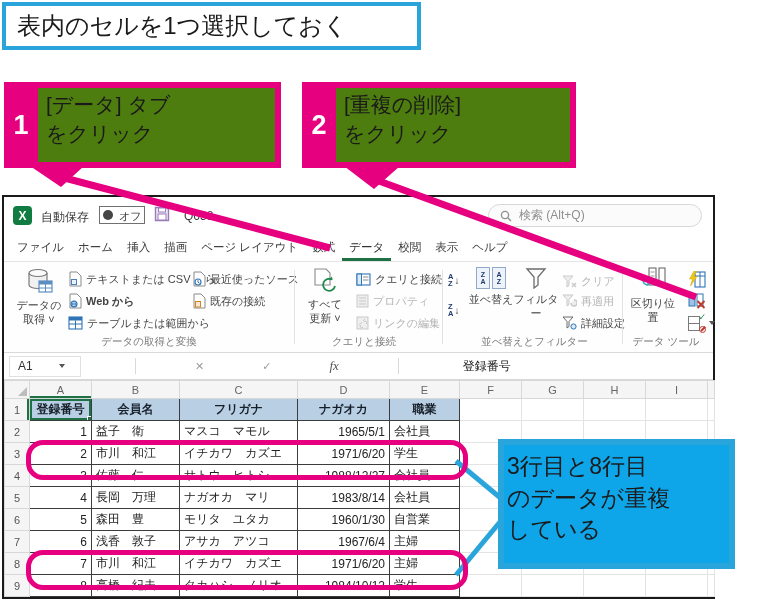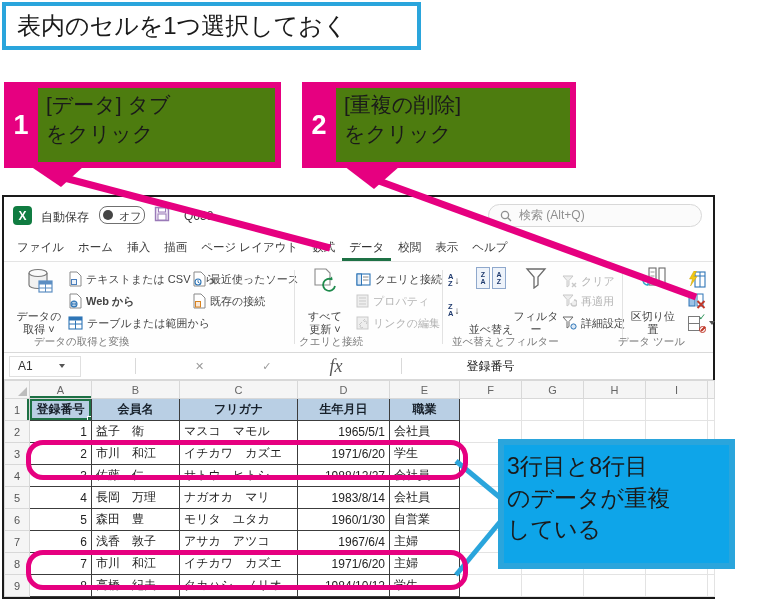--- a/index.html
+++ b/index.html
@@ -28,41 +28,41 @@
   
   .window{position:absolute;left:2px;top:195px;width:713px;height:404px;border:2px solid #1a1a1a;
     background:#fff;z-index:1;box-sizing:border-box;}
 
   
   .titlebar{position:relative;height:37px;background:#fff;}
   .logo{position:absolute;left:9px;top:9px;width:19px;height:19px;background:#107c41;border-radius:4px;
     color:#fff;font-weight:bold;font-size:12px;display:flex;align-items:center;justify-content:center;}
   .autosave{position:absolute;left:37px;top:12px;font-size:12px;color:#3b3b3b;}
   .toggle{position:absolute;left:95px;top:9px;width:46px;height:18px;border:1.5px solid #707070;
-    border-radius:8px;box-sizing:border-box;background:#fff;}
+    border-radius:0;box-sizing:border-box;background:#fff;}
   .toggle .dot{position:absolute;left:3px;top:2.5px;width:10px;height:10px;background:#454545;border-radius:50%;}
   .toggle .tlabel{position:absolute;left:19px;top:1.5px;font-size:11px;color:#3b3b3b;}
   .saveicon{position:absolute;left:150px;top:9px;}
   .filename{position:absolute;left:180px;top:12px;font-size:12px;color:#3b3b3b;}
   .search{position:absolute;left:484px;top:7px;width:214px;height:23px;border:1px solid #d8d8d8;border-radius:12px;
     background:#fbfbfb;display:flex;align-items:center;gap:7px;padding-left:11px;font-size:12px;color:#8f8f8f;box-sizing:border-box;}
 
   
   .menubar{height:28px;border-bottom:1px solid #e4e4e4;display:flex;align-items:stretch;
     padding-left:6px;font-size:11.5px;color:#3b3b3b;box-sizing:border-box;}
   .mtab{padding:0 7px;display:flex;align-items:center;}
   .mtab.active{box-shadow:inset 0 -3px 0 #1e7145;color:#2b2b2b;}
 
   
   .ribbon{position:relative;height:91px;background:#fefefe;border-bottom:1px solid #d9d9d9;
     font-size:11px;color:#444;box-sizing:border-box;}
   .rdiv{position:absolute;top:8px;bottom:8px;width:1px;background:#e2e2e2;}
-  .glabel{position:absolute;bottom:3px;font-size:10.5px;color:#7a7a7a;}
+  .glabel{position:absolute;bottom:3px;font-size:10.5px;color:#7a7a7a;text-align:center;}
   .bigbtn{position:absolute;top:5px;height:70px;display:flex;flex-direction:column;align-items:center;
-    justify-content:space-between;gap:4px;text-align:center;line-height:1.25;white-space:pre-line;cursor:default;}
+    justify-content:flex-start;gap:4px;text-align:center;line-height:1.25;white-space:pre-line;cursor:default;}
   .smallbtn{position:absolute;height:20px;display:flex;align-items:center;gap:4px;white-space:nowrap;}
   .disabled{color:#b4b4b4;}
   .disabled svg *{stroke:#c9c9c9 !important;fill:#eee !important;}
   .azbtn{display:flex;align-items:center;gap:1px;}
   .azletters{display:flex;flex-direction:column;line-height:1;font-size:7.5px;font-weight:bold;color:#1f3a6e;}
   .dar{font-size:10px;color:#333;}
   .sorticon{display:flex;gap:2px;}
   .sp{width:12px;height:20px;border:1px solid #8fa8cc;background:#eef3fa;display:flex;flex-direction:column;
     align-items:center;justify-content:center;line-height:1;font-size:7px;font-weight:bold;color:#1f3a6e;}
   .chev{width:0;height:0;border-left:3.5px solid transparent;border-right:3.5px solid transparent;
@@ -74,21 +74,21 @@
     border-radius:50%;box-sizing:border-box;}
   .noslash:after{content:"";position:absolute;left:-0.5px;top:1.5px;width:6px;height:1.5px;background:#c0392b;
     transform:rotate(-45deg);}
 
   
   .fbar{position:relative;height:27px;border-bottom:1px solid #d9d9d9;display:flex;align-items:center;box-sizing:border-box;gap:48px;}
   .namebox{width:72px;height:21px;margin-left:5px;border:1px solid #e0e0e0;display:flex;align-items:center;
     padding-left:8px;font-size:12px;color:#333;gap:26px;box-sizing:border-box;}
   .fsep{width:1px;height:16px;background:#d9d9d9;margin:0 6px;}
   .fbtn{font-size:11px;color:#9a9a9a;padding:0 5px;}
-  .fx{font-style:italic;font-family:"Liberation Serif","DejaVu Serif",serif;color:#555;font-size:18px;}
+  .fx{font-style:italic;font-family:"Liberation Serif","DejaVu Serif",serif;color:#555;font-size:13px;}
   .fval{font-size:12px;color:#222;margin-left:10px;}
 
   
   .sheet{position:absolute;left:0;top:183px;width:709px;}
   table.grid{border-collapse:collapse;table-layout:fixed;width:710px;}
   .grid th,.grid td{overflow:hidden;white-space:nowrap;box-sizing:border-box;}
   .grid thead th{height:18px;background:#f5f5f5;color:#666;font-size:11px;font-weight:normal;
     border:1px solid #d8d8d8;text-align:center;padding:0;}
   .grid td{height:22px;font-size:12px;padding:0 4px;border:1px solid #e3e3e3;background:#fff;color:#222;}
   .grid .rh{height:22px;background:#f5f5f5;color:#555;font-size:11px;font-weight:normal;
@@ -380,21 +380,21 @@
             <th>I</th>
             <th></th>
           </tr>
         </thead>
         <tbody>
           <tr class="hdr">
             <th class="rh selR">1</th>
             <td class="t a1"><span>登録番号</span><span class="fill"></span></td>
             <td class="t">会員名</td>
             <td class="t">フリガナ</td>
-            <td class="t">生年月日</td>
+            <td class="t">ナガオカ</td>
             <td class="t">職業</td>
             <td></td>
               <td></td>
             <td></td>
               <td></td>
               <td></td>
           </tr>
           <tr>
             <th class="rh">2</th>
             <td class="t numcell">1</td>

